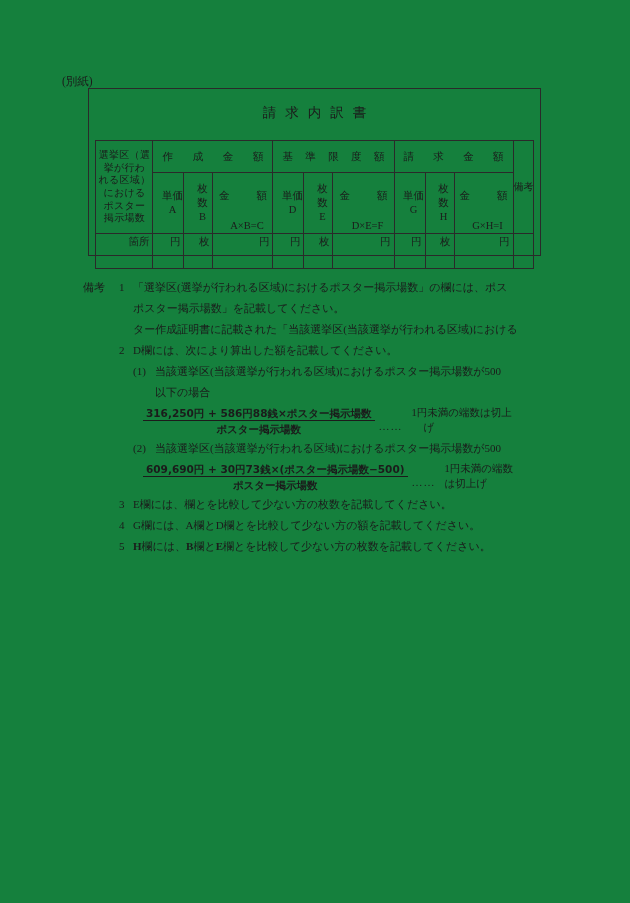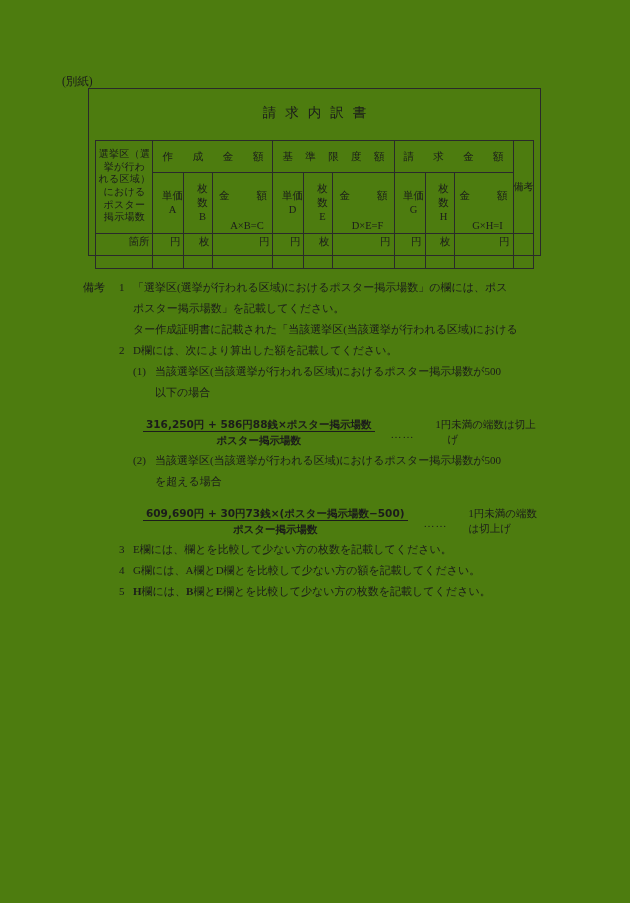--- a/index.html
+++ b/index.html
@@ -1,55 +1,55 @@
 <!DOCTYPE html>
 <html><head>
 <meta charset="utf-8">
 <style>
   * { margin:0; padding:0; box-sizing:border-box; }
   html,body { background:#ffffff; }
   .page {
-    position:relative; width:630px; height:903px; background:#4d7c0f;
+    position:relative; width:630px; height:903px; background:#15803d;
     font-family:"Liberation Serif","DejaVu Serif",serif; color:#1b1b1b;
     overflow:hidden;
   }
   .corner { position:absolute; left:62px; top:74px; font-size:11.5px; }
   .box {
     position:absolute; left:88px; top:88px; width:453px; height:168px;
     border:1px solid #2a2a2a;
   }
   .title {
     margin-top:15px; text-align:center; font-size:13.5px;
     letter-spacing:9px; padding-left:9px; white-space:nowrap;
   }
   table.ftable {
     margin:18px auto 0; border-collapse:collapse; table-layout:fixed;
     width:437px; font-size:10.5px;
   }
   .ftable td { border:1px solid #2a2a2a; vertical-align:middle; text-align:center; }
-  .r-group td { height:32px;font-family:Liberation Mono, monospace; }
+  .r-group td { height:32px; }
   .r-sub td { height:45px; }
   .r-data td { height:35px; vertical-align:top; text-align:right; padding:1px 3px 0 1px; }
   .site { vertical-align:top; text-align:left; padding:1px 2px; }
   .site-text { font-size:10px; line-height:12.7px; letter-spacing:0.3px; }
   .spread { text-align:justify; text-align-last:justify; }
   .g { margin:0 9px; }
   .two { line-height:14px;margin-left:8px; }
   .amt1 { width:48px; margin:16px auto; line-height:14px;font-family:Liberation Mono, monospace; }
   .remarks { font-size:10px; white-space:nowrap; }
   .notes { position:absolute; left:83px; top:277px; width:460px; font-size:11px; }
   .nrow { display:flex; line-height:21px; }
   .nlabel { width:36px; flex:none; }
   .nnum { width:14px; flex:none; }
   .cnum { width:22px; flex:none; }
   .nbody { flex:1; }
   .nline { line-height:21px; }
   .ind1 { margin-left:36px; }
   .ind2 { margin-left:50px; }
-  .frow { display:flex; margin:15px 0 3px 60px;gap:12px; }
+  .frow { display:flex; align-items:center; margin:3px 0 3px 60px; }
   .fraction { text-align:center; font-family:"DejaVu Sans","Liberation Sans",sans-serif; font-weight:bold; font-size:10.5px; }
   .fnum { padding:0 3px 1px 3px; border-bottom:1.2px solid #1b1b1b; line-height:12px; white-space:nowrap; }
   .fden { padding-top:2px; line-height:12px; }
   .fdots { margin:10px 0 0 4px; letter-spacing:1px; font-size:11px; }
   .fannot { margin-left:9px; font-size:10.5px; line-height:14.5px; white-space:nowrap; }
   .a-ind { padding-left:12px; }
   b { font-weight:bold; }
 </style>
 </head>
 <body>
@@ -182,21 +182,20 @@
       <div class="fannot">
         <div>1円未満の端数は切上</div>
         <div class="a-ind">げ</div>
       </div>
     </div>
 
     <div class="nrow ind2">
       <div class="cnum">(2)</div>
       <div class="nbody">
         <div class="nline">当該選挙区(当該選挙が行われる区域)におけるポスター掲示場数が500</div>
-        <div class="nline">を超える場合</div>
       </div>
     </div>
 
     <div class="frow">
       <div class="fraction">
         <div class="fnum">609,690円 + 30円73銭×(ポスター掲示場数−500)</div>
         <div class="fden">ポスター掲示場数</div>
       </div>
       <div class="fdots">……</div>
       <div class="fannot">

